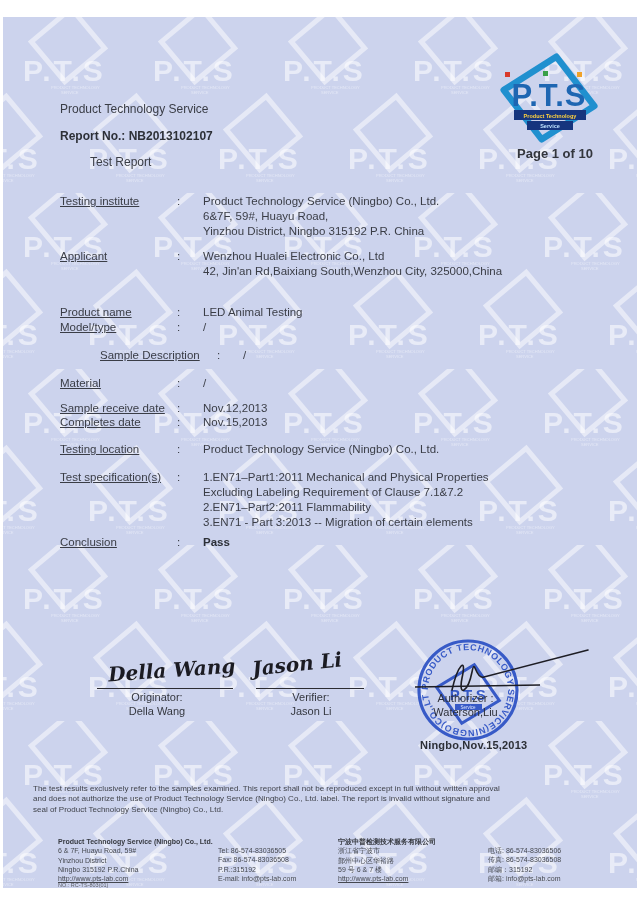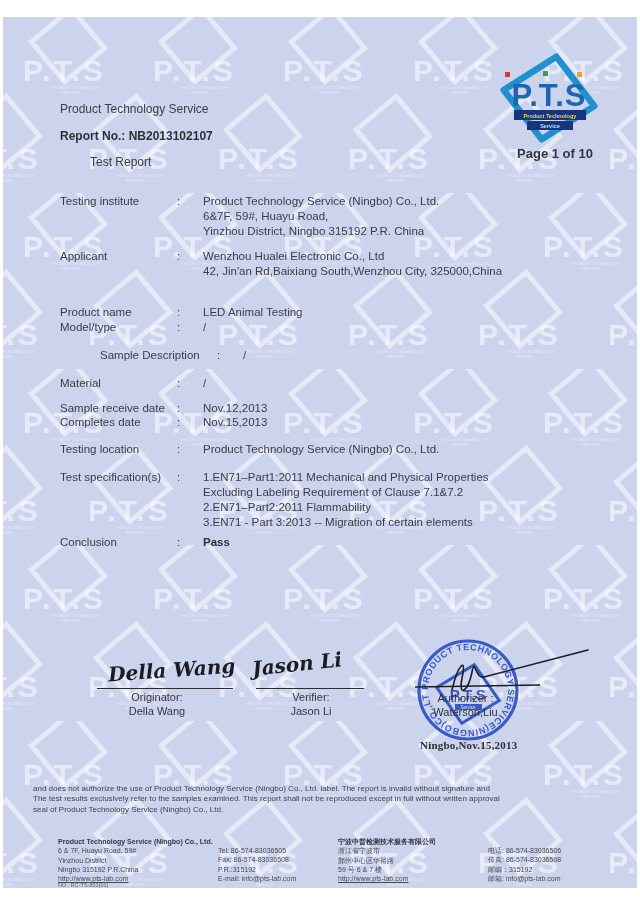--- a/index.html
+++ b/index.html
@@ -8,21 +8,21 @@
   .scan{position:absolute;left:3px;top:17px;width:634px;height:871px;background:#ccd3ed;}
   .wm{position:absolute;left:0;top:0;}
   .wm rect.dia{fill:none;stroke:rgba(255,255,255,0.50);stroke-width:5;}
   .wm text.big{fill:rgba(255,255,255,0.55);font-weight:bold;font-size:30px;letter-spacing:3px;
                font-family:"Liberation Sans",sans-serif;}
   .wm text.sm{fill:rgba(255,255,255,0.45);font-size:4px;font-family:"Liberation Sans",sans-serif;}
   .abs{position:absolute;}
   .hline{font-size:12px;color:#3a3d46;white-space:nowrap;}
   .bold{font-weight:bold;color:#2d3037;}
   .row{position:absolute;left:60px;display:flex;font-size:11.5px;line-height:15px;color:#3a3d46;white-space:nowrap;}
-  .row .lbl{width:117px;flex:0 0 117px;}
+  .row .lbl{width:117px;flex:0 0 117px;text-decoration:underline;}
   .row .cln{width:26px;flex:0 0 26px;}
   .row .val div{white-space:nowrap;}
   .sig-script{font-family:"DejaVu Serif",serif;font-style:italic;font-weight:bold;font-size:20px;
               color:#1b1b22;transform:rotate(-4deg);white-space:nowrap;}
   .sig-line{position:absolute;height:1.3px;background:#2b2b31;}
   .sig-cap{position:absolute;text-align:center;font-size:11px;line-height:13.5px;color:#34373f;}
   .stamp-svg text{font-family:"Liberation Sans",sans-serif;}
   .date-line{font-weight:bold;font-size:11px;color:#2c2f36;letter-spacing:.2px;white-space:nowrap;}
   .disc{font-size:8px;line-height:10.4px;color:#40434b;width:580px;}
   .foot{font-size:7px;line-height:9.3px;color:#45484f;white-space:nowrap;}
@@ -209,25 +209,25 @@
   </svg>
 
   <svg class="abs" style="left:400px;top:628px;" width="200" height="90">
     <path d="M 15,59 L 140,57" stroke="#1d1d24" stroke-width="1.4" fill="none"></path>
     <path d="M 52,62 C 58,36 67,28 62,50 C 58,70 68,64 72,44 C 75,28 75,52 84,49 L 188,22" stroke="#1d1d24" stroke-width="1.6" fill="none" stroke-linecap="round"></path>
   </svg>
   <div class="sig-cap" style="left:408px;top:692px;width:115px;z-index:3;color:#2e313a;">
     <div>Authorizer :</div>
     <div>Waterson,Liu</div>
   </div>
-  <div class="abs date-line" style="left:420px;top:739px;font-family:Liberation Serif, serif;">Ningbo,Nov.15,2013</div>
+  <div class="abs date-line" style="left:420px;top:739px;">Ningbo,Nov.15,2013</div>
 
   <div class="abs disc" style="left:33px;top:784px;">
+    <div>The test results exclusively refer to the samples examined. This report shall not be reproduced except in full without written approval</div>
     <div>and does not authorize the use of Product Technology Service (Ningbo) Co., Ltd. label. The report is invalid without signature and</div>
-    <div>The test results exclusively refer to the samples examined. This report shall not be reproduced except in full without written approval</div>
     <div>seal of Product Technology Service (Ningbo) Co., Ltd.</div>
   </div>
 
   <div class="abs foot" style="left:58px;top:837px;">
     <div class="t">Product Technology Service (Ningbo) Co., Ltd.</div>
     <div>6 &amp; 7F, Huayu Road, 59#</div>
     <div>Yinzhou District</div>
     <div>Ningbo 315192  P.R.China</div>
     <div class="lnk">http://www.pts-lab.com</div>
   </div>

